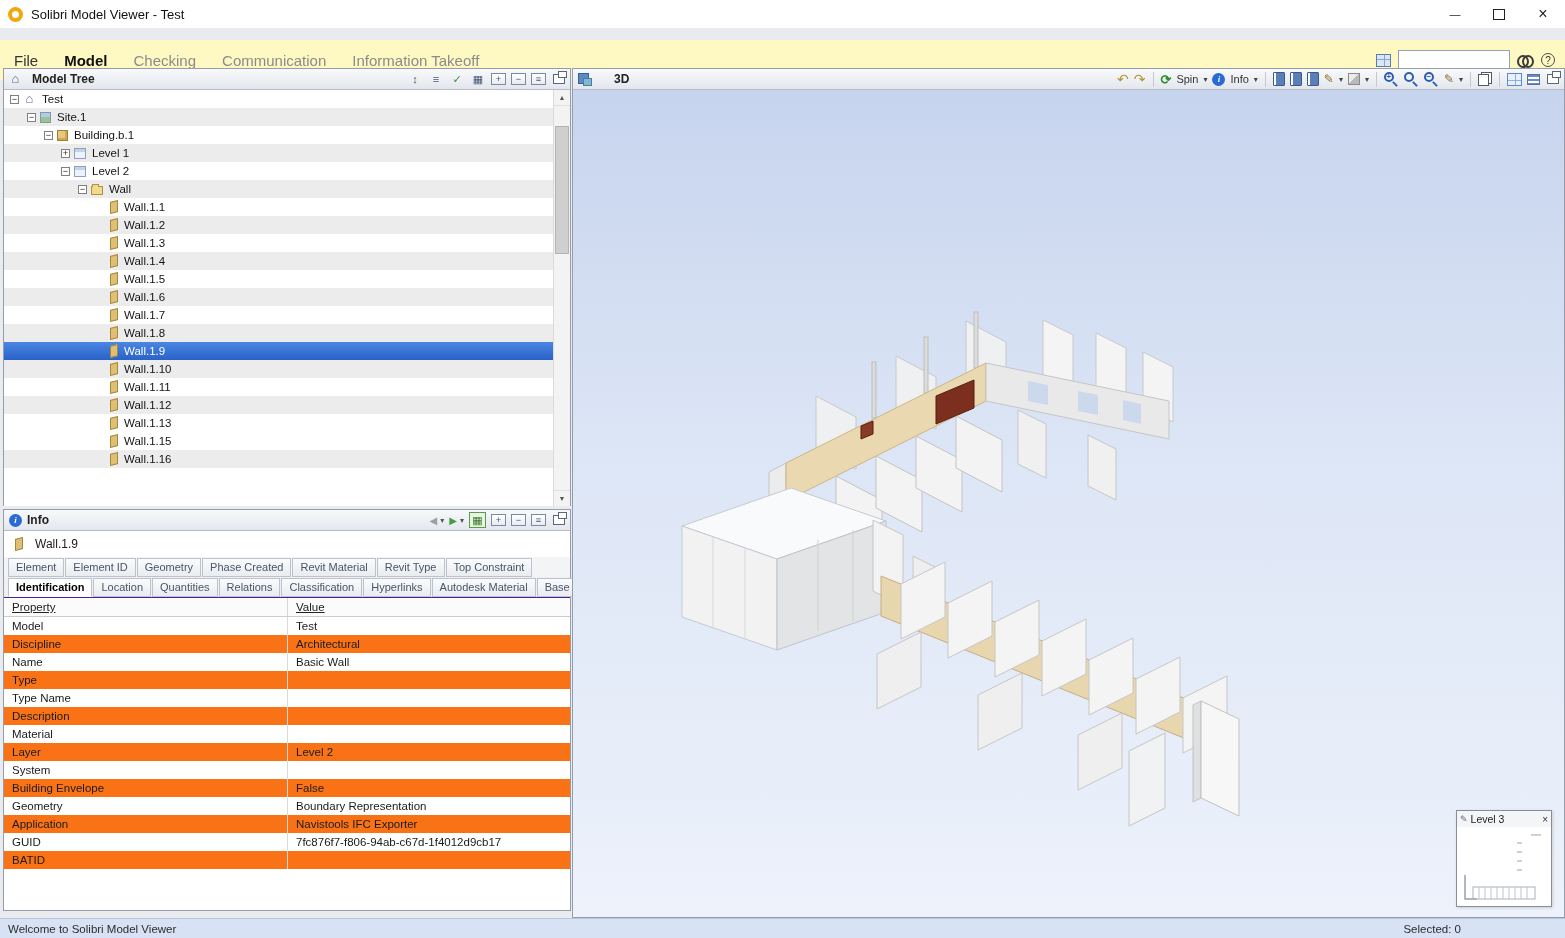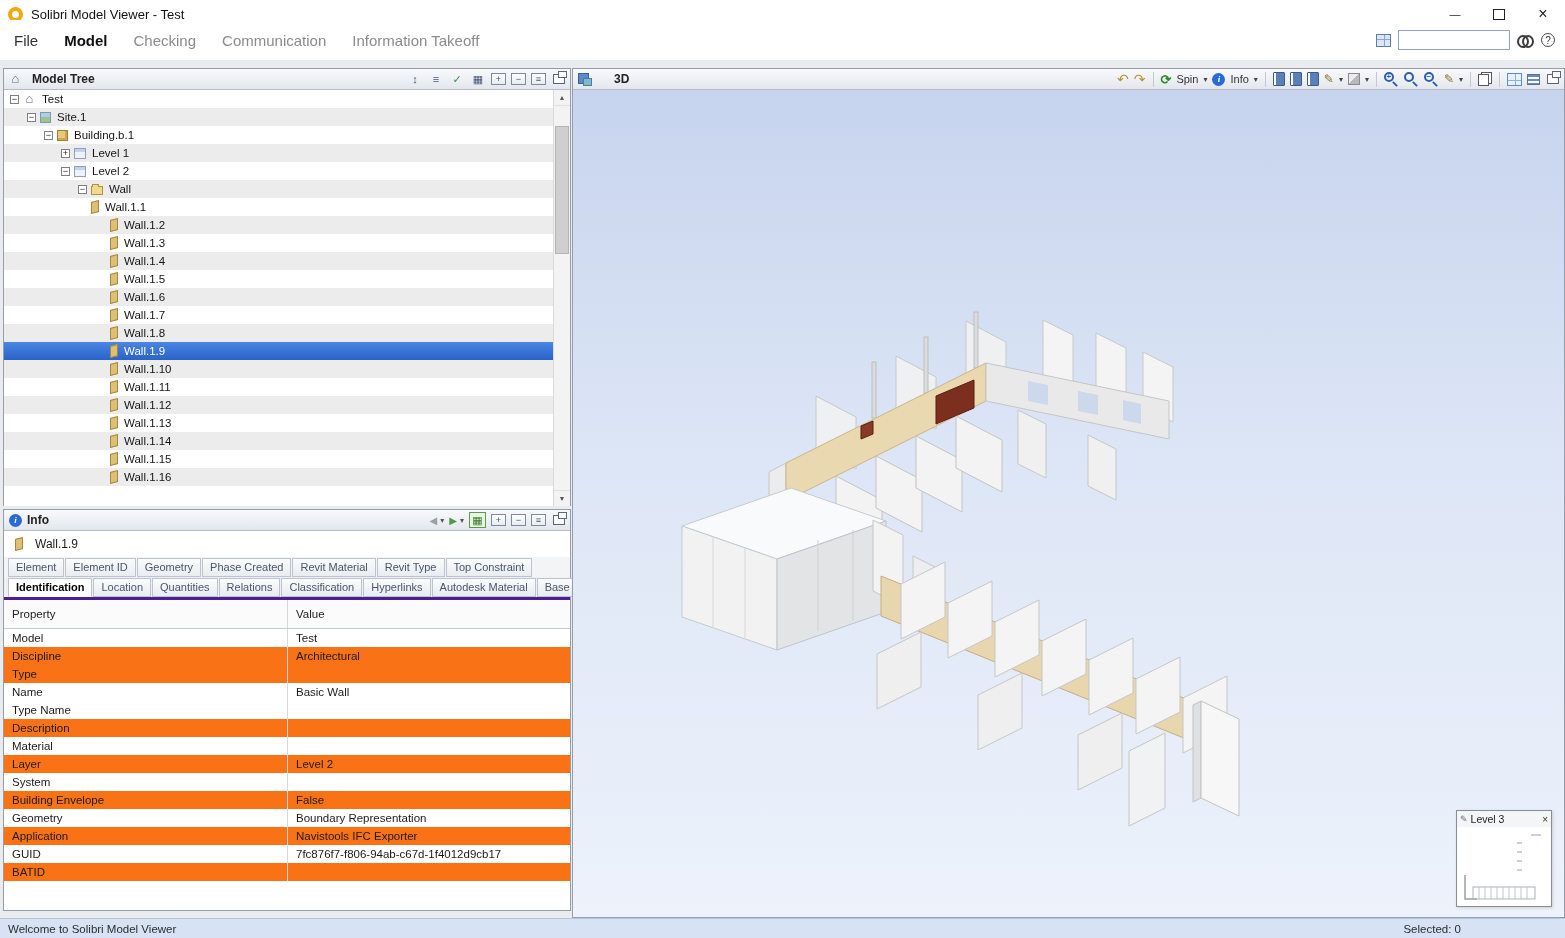--- a/index.html
+++ b/index.html
@@ -11,21 +11,21 @@
   .titlebar { position:absolute; top:0; left:0; right:0; height:28px; background:#fff; display:flex; align-items:center; padding-left:8px; }
   .logo-ring { width:15px; height:15px; border-radius:50%; border:4px solid #f2a70a; margin-right:8px; }
   .title-text { font-size:13px; color:#111; }
   .win-controls { position:absolute; right:0; top:0; height:28px; display:flex; }
   .wc { width:44px; height:28px; display:flex; align-items:center; justify-content:center; color:#222; font-size:12px; }
   .wc-min::after { content:"—"; font-size:11px; }
   .wc-max::after { content:""; width:10px; height:9px; border:1px solid #222; display:block; }
   .wc-close::after { content:"×"; font-size:16px; }
 
   
-  .menubar { position:absolute; top:20px; left:0; right:0; height:40px; background:#ffffff; display:flex; align-items:center; padding:0 14px; gap:26px; }
+  .menubar { position:absolute; top:40px; left:0; right:0; height:40px; background:#fef9c3; display:flex; align-items:center; padding:0 14px; gap:26px; }
   .menu-item { font-size:15px; color:#8b8b8b; cursor:default; }
   .menu-item.first { color:#333; }
   .menu-item.active { color:#111; font-weight:bold; }
   .menubar-right { position:absolute; right:10px; top:0; height:40px; display:flex; align-items:center; gap:7px; }
   .i-layout { width:15px; height:13px; border:1px solid #5b7cb0; background:#dbe7f6;
      background-image:linear-gradient(#8aa6cf,#8aa6cf),linear-gradient(#8aa6cf,#8aa6cf);
      background-size:1px 100%,100% 1px; background-position:7px 0,0 4px; background-repeat:no-repeat; }
   .quick-search { width:112px; height:20px; border:1px solid #93a2bc; font-size:11px; padding:0 4px; background:#fff; }
   .i-find { position:relative; width:17px; height:12px; }
   .i-find::before, .i-find::after { content:""; position:absolute; top:1px; width:8px; height:9px; border:2px solid #3c3c3c; border-radius:50%; }
@@ -79,21 +79,21 @@
   .nav-arrow { font-size:10px; color:#9aa0aa; }
   .nav-arrow.fwd { color:#4a9a4a; }
   .nav-caret { font-size:8px; color:#555; margin-left:-2px; }
   .i-report { width:17px; height:16px; border:1px solid #5d9b4d; background:#eaf4e3; display:inline-flex; align-items:center; justify-content:center; font-size:11px; color:#3a7a2e; }
   .i-report::after { content:"▦"; }
   .info-object { height:26px; display:flex; align-items:center; gap:7px; padding-left:9px; font-size:12px; background:#fff; }
   .tabs-row { display:flex; align-items:flex-end; height:20px; padding-left:4px; background:#f3f4f6; }
   .tabs-row.second { background:#eef0f3; }
   .info-tab { font-size:11px; color:#47566a; padding:2px 7px 3px; border:1px solid #bcc3cd; background:linear-gradient(#fafbfc,#e9ecf0); margin-right:1px; white-space:nowrap; }
   .info-tab.active { background:#fff; color:#000; font-weight:bold; border-bottom-color:#fff; }
-  .prop-header { height:32px; display:flex; align-items:center; background:#fbfbfc; border-top:3px solid #4c1d95; border-bottom:1px solid #c7ccd4; font-size:11.5px; color:#222; }
+  .prop-header { height:20px; display:flex; align-items:center; background:#fbfbfc; border-top:1px solid #4c1d95; border-bottom:1px solid #c7ccd4; font-size:11.5px; color:#222;text-decoration:underline; }
   .prop-header .hcell { padding-left:8px; }
   .hcell.c1 { width:284px; border-right:1px solid #d6d6d6; height:100%; display:flex; align-items:center; }
   .hcell.c2 { flex:1; height:100%; display:flex; align-items:center; }
   .prop-body { background:#fff; }
   .prop-row { height:18px; display:flex; font-size:11.5px; }
   .prop-row.alt { background:#f97316; }
   .prop-cell { display:flex; align-items:center; padding-left:8px; overflow:hidden; white-space:nowrap; }
   .prop-name { width:284px; border-right:1px solid #d9d9d9; }
   .prop-value { flex:1; }
 
@@ -206,21 +206,21 @@
           <div class="tree-row" style="padding-left: 57px;">
             <span class="expander">−</span>
             <span class="tree-icon icon-level"></span>
             <span class="tree-label">Level 2</span>
           </div>
           <div class="tree-row alt" style="padding-left: 74px;">
             <span class="expander">−</span>
             <span class="tree-icon icon-folder"></span>
             <span class="tree-label">Wall</span>
           </div>
-          <div class="tree-row" style="padding-left: 72px;">
+          <div class="tree-row" style="padding-left: 91px;">
             <span class="expander-spacer"></span>
             <span class="tree-icon icon-wall"></span>
             <span class="tree-label">Wall.1.1</span>
           </div>
           <div class="tree-row alt" style="padding-left: 91px;">
             <span class="expander-spacer"></span>
             <span class="tree-icon icon-wall"></span>
             <span class="tree-label">Wall.1.2</span>
           </div>
           <div class="tree-row" style="padding-left: 91px;">
@@ -270,25 +270,20 @@
           </div>
           <div class="tree-row alt" style="padding-left: 91px;">
             <span class="expander-spacer"></span>
             <span class="tree-icon icon-wall"></span>
             <span class="tree-label">Wall.1.12</span>
           </div>
           <div class="tree-row" style="padding-left: 91px;">
             <span class="expander-spacer"></span>
             <span class="tree-icon icon-wall"></span>
             <span class="tree-label">Wall.1.13</span>
-          </div>
-          <div class="tree-row alt" style="padding-left: 91px;">
-            <span class="expander-spacer"></span>
-            <span class="tree-icon icon-wall"></span>
-            <span class="tree-label">Wall.1.14</span>
           </div>
           <div class="tree-row" style="padding-left: 91px;">
             <span class="expander-spacer"></span>
             <span class="tree-icon icon-wall"></span>
             <span class="tree-label">Wall.1.15</span>
           </div>
           <div class="tree-row alt" style="padding-left: 91px;">
             <span class="expander-spacer"></span>
             <span class="tree-icon icon-wall"></span>
             <span class="tree-label">Wall.1.16</span>
@@ -351,27 +346,27 @@
     </div>
     <div class="prop-body">
         <div class="prop-row">
           <div class="prop-cell prop-name">Model</div>
           <div class="prop-cell prop-value">Test</div>
         </div>
         <div class="prop-row alt">
           <div class="prop-cell prop-name">Discipline</div>
           <div class="prop-cell prop-value">Architectural</div>
         </div>
+        <div class="prop-row">
+          <div class="prop-cell prop-name">Name</div>
+          <div class="prop-cell prop-value">Basic Wall</div>
+        </div>
         <div class="prop-row alt">
           <div class="prop-cell prop-name">Type</div>
           <div class="prop-cell prop-value"></div>
-        </div>
-        <div class="prop-row">
-          <div class="prop-cell prop-name">Name</div>
-          <div class="prop-cell prop-value">Basic Wall</div>
         </div>
         <div class="prop-row">
           <div class="prop-cell prop-name">Type Name</div>
           <div class="prop-cell prop-value"></div>
         </div>
         <div class="prop-row alt">
           <div class="prop-cell prop-name">Description</div>
           <div class="prop-cell prop-value"></div>
         </div>
         <div class="prop-row">

